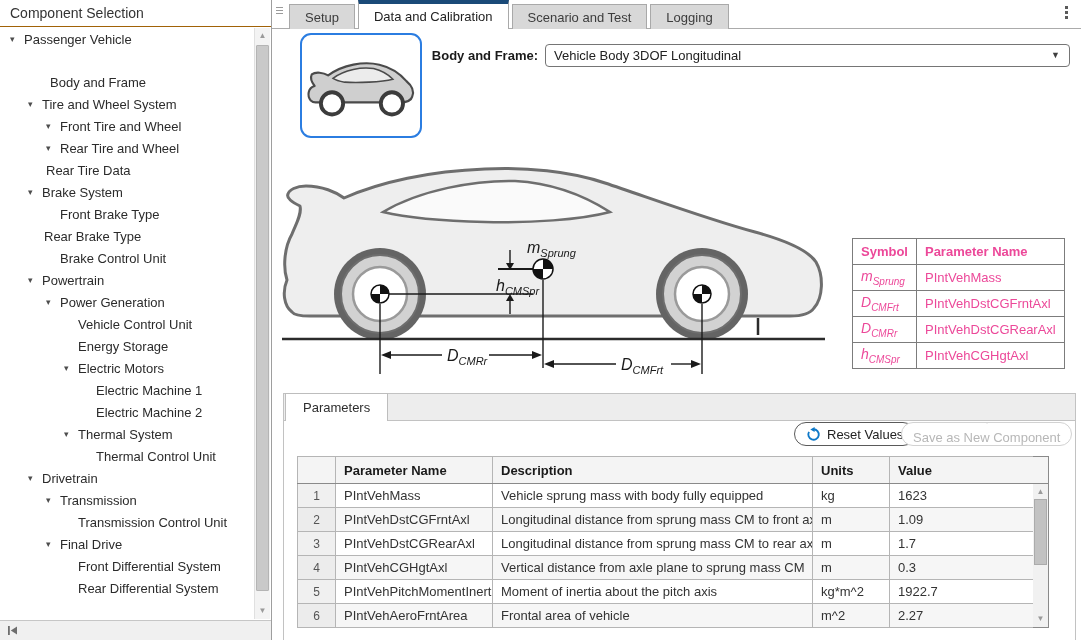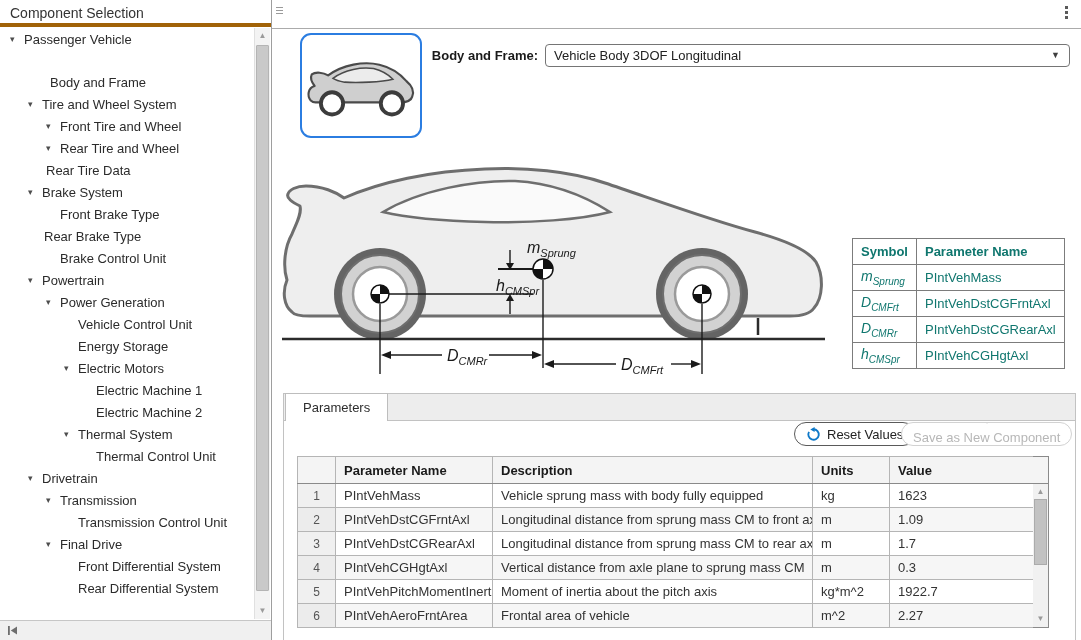--- a/index.html
+++ b/index.html
@@ -2,21 +2,21 @@
 <html><head>
 <meta charset="utf-8">
 <style>
   * { margin:0; padding:0; box-sizing:border-box; }
   html,body { background:#fff; }
   body { font-family:"Liberation Sans", sans-serif; }
   #app { position:relative; width:1081px; height:640px; background:#fff; overflow:hidden; }
 
   
   #sidebar { position:absolute; left:0; top:0; width:272px; height:640px; background:#fff; border-right:1px solid #9e9e9e; }
-  .sb-header { height:27px; line-height:27px; padding-left:10px; font-size:14px; color:#333; border-bottom:4px solid #a16207; background:#fff; }
+  .sb-header { height:27px; line-height:27px; padding-left:10px; font-size:14px; color:#333; border-bottom:1px solid #a16207; background:#fff; }
   .tree { position:absolute; left:0; top:28px; right:18px; bottom:20px; overflow:hidden; }
   .tree-item { height:22px; display:flex; align-items:center; font-size:13px; color:#2b2b2b; cursor:default; white-space:nowrap; }
   .twisty { width:14px; font-size:9px; color:#4d4d4d; text-align:left; flex:0 0 14px; }
   
   .sb-scroll { position:absolute; top:28px; right:1px; bottom:21px; width:16px; background:#f3f3f3; border-left:1px solid #e0e0e0; }
   .sc-arrow { position:absolute; left:0; width:100%; height:16px; font-size:8px; color:#9a9a9a; text-align:center; line-height:16px; }
   .sb-scroll .thumb { position:absolute; left:1px; right:1px; top:17px; height:calc(100% - 45px); background:#c9c9c9; border:1px solid #b4b4b4; border-radius:1px; }
   .sb-bottom { position:absolute; left:0; bottom:0; width:271px; height:20px; background:#f0f0f0; border-top:1px solid #c6c6c6; display:flex; align-items:center; padding-left:6px; }
 
   
@@ -34,21 +34,21 @@
   
   .thumb-card { position:absolute; left:300px; top:33px; width:122px; height:105px; border:2px solid #2b7de1; border-radius:11px; background:#fff; display:flex; align-items:center; justify-content:center; }
   .bf-label { position:absolute; left:420px; top:44px; width:118px; height:23px; line-height:23px; text-align:right; font-size:13px; font-weight:bold; color:#1a1a1a; }
   .dropdown { position:absolute; left:545px; top:44px; width:525px; height:23px; border:1px solid #757575; border-radius:4px; background:#fff; font-size:13px; color:#222; line-height:21px; padding-left:8px; }
   .dropdown .dd-arrow { position:absolute; right:9px; top:0; font-size:9px; color:#3f3f3f; line-height:21px; }
 
   #diagram { position:absolute; left:280px; top:152px; }
 
   
   .sym-table { position:absolute; left:852px; top:238px; border-collapse:collapse; }
-  .sym-table td, .sym-table th { border:1px solid #7c7c7c; font-size:13px; color:#0f766e; padding:0 8px; height:26px; text-align:left; background:#fff; }
+  .sym-table td, .sym-table th { border:1px solid #7c7c7c; font-size:13px; color:#ec4899; padding:0 8px; height:26px; text-align:left; background:#fff; }
   .sym-table th { font-weight:bold; }
   .sym-table .c-sym { width:62px; }
   .sym-table .c-par { width:144px; }
   .sym { font-style:italic; font-size:14px; }
   .sym sub { font-size:10px; }
 
   
   .panel { position:absolute; left:283px; top:393px; width:793px; height:247px; border:1px solid #c2c2c2; border-bottom:none; background:#fff; }
   .ptab-strip { position:relative; height:27px; background:#ededed; border-bottom:1px solid #c2c2c2; }
   .ptab { position:absolute; left:1px; top:-1px; height:28px; line-height:27px; background:#fff; border:1px solid #bdbdbd; border-bottom:none; padding:0 17px; font-size:13px; color:#2e2e2e; }
@@ -180,20 +180,26 @@
     </div>
   </div>
 
   <div class="grip">
       <i></i>
       <i></i>
       <i></i>
     </div>
 
   <div class="tabline"></div>
+  <div class="tabs" id="tabs">
+      <div class="tab">Setup</div>
+      <div class="tab active" style="border-top-color: rgb(26, 74, 120);">Data and Calibration</div>
+      <div class="tab">Scenario and Test</div>
+      <div class="tab">Logging</div>
+    </div>
   <div class="overflow">
       <i></i>
       <i></i>
       <i></i>
     </div>
 
   <div class="thumb-card">
     <svg width="114" height="92" viewBox="0 0 118 92">
       <path d="M7,61 C3,56 4,48 11,46 C8,42 6,38 8,34 C12,31 20,32 25,35 C40,24 62,20 78,24 C91,27 100,34 106,41 C112,46 114,52 112,57 C111,61 106,63 99,63 L12,63 C9,63 8,62 7,61 Z" fill="#cfcfcf" stroke="#4a4a4a" stroke-width="2.2" stroke-linejoin="round"></path>
       <path d="M30,38 C42,29 60,26 72,28 C80,30 87,34 92,39 C80,42 55,43 42,42 C37,41 33,40 30,38 Z" fill="#ececec" stroke="#4a4a4a" stroke-width="1.6"></path>

